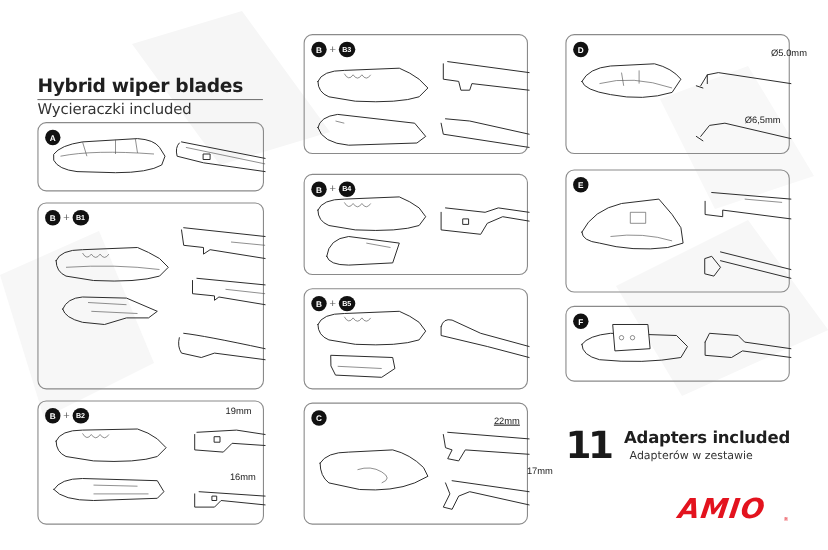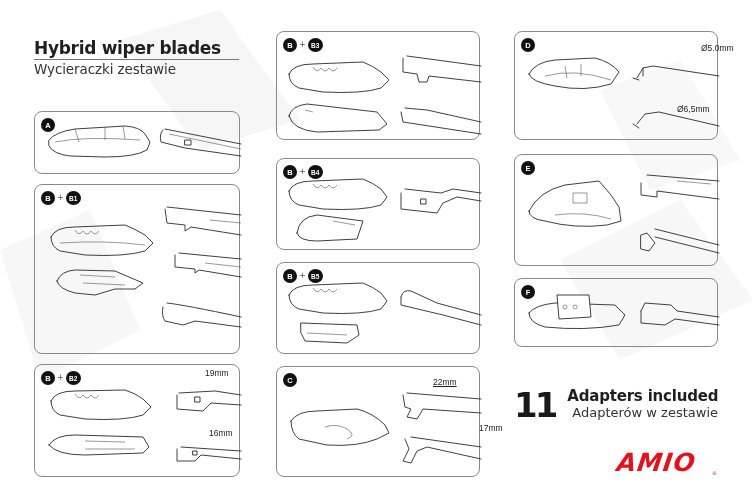--- a/index.html
+++ b/index.html
@@ -2,58 +2,58 @@
 <html><head>
 <meta charset="utf-8">
 <style>
   * { box-sizing: border-box; margin: 0; padding: 0; }
   html, body { width: 753px; height: 500px; background: #ffffff; overflow: hidden; }
   body { position: relative; font-family: "DejaVu Sans", sans-serif; color: #1a1a1a; }
 
   .watermark { position: absolute; inset: 0; pointer-events: none; }
 
   .title-block { position: absolute; left: 34px; top: 38px; }
-  .title-main { font-family: "DejaVu Sans", sans-serif; font-weight: bold; font-size: 17px; letter-spacing: -0.3px; color: #1f1f1f; line-height: 20px; }
+  .title-main { font-family: "DejaVu Sans", sans-serif; font-weight: bold; font-size: 17px; letter-spacing: -0.3px; color: #1f1f1f; line-height: 20px; margin-top: 31px; }
   .title-rule { width: 205px; height: 1px; background: #777; margin-top: 1px; }
   .title-sub { font-size: 13.5px; color: #333; line-height: 18px; letter-spacing: -0.1px; }
 
   .panel { position: absolute; border: 1.3px solid #8a8a8a; border-radius: 8px; background: transparent; }
   .badges { position: absolute; left: 6px; top: 6px; display: flex; align-items: center; gap: 2px; }
   .badge { width: 14px; height: 14px; border-radius: 50%; background: #111; color: #fff; font-size: 7.5px; font-weight: bold; display: flex; align-items: center; justify-content: center; font-family: "Liberation Sans", sans-serif; }
   .badge.wide { width: 15px; font-size: 6.5px; }
   .plus { font-size: 8px; color: #555; line-height: 1; }
   .label { position: absolute; font-size: 8.5px; color: #222; font-family: "Liberation Sans", sans-serif; }
   .panel svg { position: absolute; left: 0; top: 0; overflow: visible; }
   .drw { fill: none; stroke: #2a2a2a; stroke-width: 0.9; stroke-linejoin: round; stroke-linecap: round; }
   .drw-l { fill: none; stroke: #555; stroke-width: 0.6; }
   .fill-w { fill: #fff; stroke: #2a2a2a; stroke-width: 0.9; }
 
-  .adapters { position: absolute; left: 514px; top: 388px; display: flex; align-items: flex-start; }
+  .adapters { position: absolute; left: 514px; top: 388px; display: flex; align-items: flex-end; }
   .adapters-count { font-family: "DejaVu Sans", sans-serif; font-weight: bold; font-size: 34px; color: #1a1a1a; line-height: 34px; letter-spacing: -3px; margin-right: 12px; }
   .adapters-text { display: flex; flex-direction: column; }
   .adapters-title { font-weight: bold; font-size: 15px; color: #1f1f1f; line-height: 17px; letter-spacing: -0.2px; }
-  .adapters-sub { font-size: 13px; color: #333; line-height: 15px; margin-left: 5px; }
+  .adapters-sub { font-size: 10px; color: #333; line-height: 15px; margin-left: 5px; }
 
   .logo { position: absolute; left: 617px; top: 450px; font-family: "DejaVu Sans", sans-serif; font-weight: bold; font-style: italic; font-size: 25px; color: #e3131e; letter-spacing: 1px; line-height: 26px; transform: skewX(-8deg); }
   .logo-reg { position: absolute; left: 712px; top: 470px; font-size: 5px; color: #e3131e; }
 </style>
 </head>
 <body>
 
 <svg class="watermark" width="753" height="500">
   <path d="M120 40 L220 10 L300 120 L200 150 Z" fill="#f6f6f6"></path>
   <path d="M0 250 L90 210 L140 330 L40 380 Z" fill="#f7f7f7"></path>
   <path d="M560 260 L680 200 L753 300 L620 360 Z" fill="#f7f7f7"></path>
   <path d="M600 90 L680 60 L740 160 L650 190 Z" fill="#f8f8f8"></path>
 </svg>
 
 <div class="title-block">
   <div class="title-main">Hybrid wiper blades</div>
   <div class="title-rule"></div>
-  <div class="title-sub">Wycieraczki zestawie</div>
+  <div class="title-sub">Wycieraczki included</div>
 </div>
 
 <div class="panel" style="left:34px;top:111px;width:206px;height:63px;">
   <div class="badges">
     <span class="badge">A</span>
   </div>
   <svg width="206" height="63">
     <path class="drw" d="M14 28 Q20 20 40 17 L90 14 Q105 15 110 22 L115 30 L112 38 Q100 45 70 45 L35 44 Q18 42 14 34 Z"></path>
     <path class="drw-l" d="M20 30 Q50 24 105 28"></path>
     <path class="drw-l" d="M40 17 L44 30 M70 15 L70 28 M88 14 L90 27"></path>
@@ -156,21 +156,21 @@
     <path class="drw-l" d="M30 70 L70 72"></path>
     <path class="drw" d="M124 34 Q126 26 134 28 L160 40 L204 52"></path>
     <path class="drw" d="M124 34 L124 42 L166 52 L204 62"></path>
   </svg>
 </div>
 
 <div class="panel" style="left:276px;top:366px;width:204px;height:111px;">
   <div class="badges">
     <span class="badge">C</span>
   </div>
-  <span class="label" style="left:156px;top:10px;text-decoration:underline;">22mm</span>
+  <span class="label" style="left:172px;top:10px;text-decoration:underline;">22mm</span>
   <span class="label" style="left:170px;top:56px;margin-left:32px;">17mm</span>
   <svg width="204" height="111">
     <path class="drw" d="M14 54 Q20 44 40 44 L80 42 Q96 46 108 58 L112 66 L100 72 Q80 80 50 78 L22 72 Q14 66 14 54 Z"></path>
     <path class="drw-l" d="M48 60 Q60 56 70 62 Q80 68 70 72"></path>
     <path class="drw" d="M126 28 L128 40 L134 42 L130 50 L140 52 L146 42 L204 46"></path>
     <path class="drw" d="M130 26 L204 32"></path>
     <path class="drw" d="M128 72 L132 82 L126 94 L134 96 L140 84 L150 80 L204 92"></path>
     <path class="drw" d="M134 70 L204 80"></path>
   </svg>
 </div>

